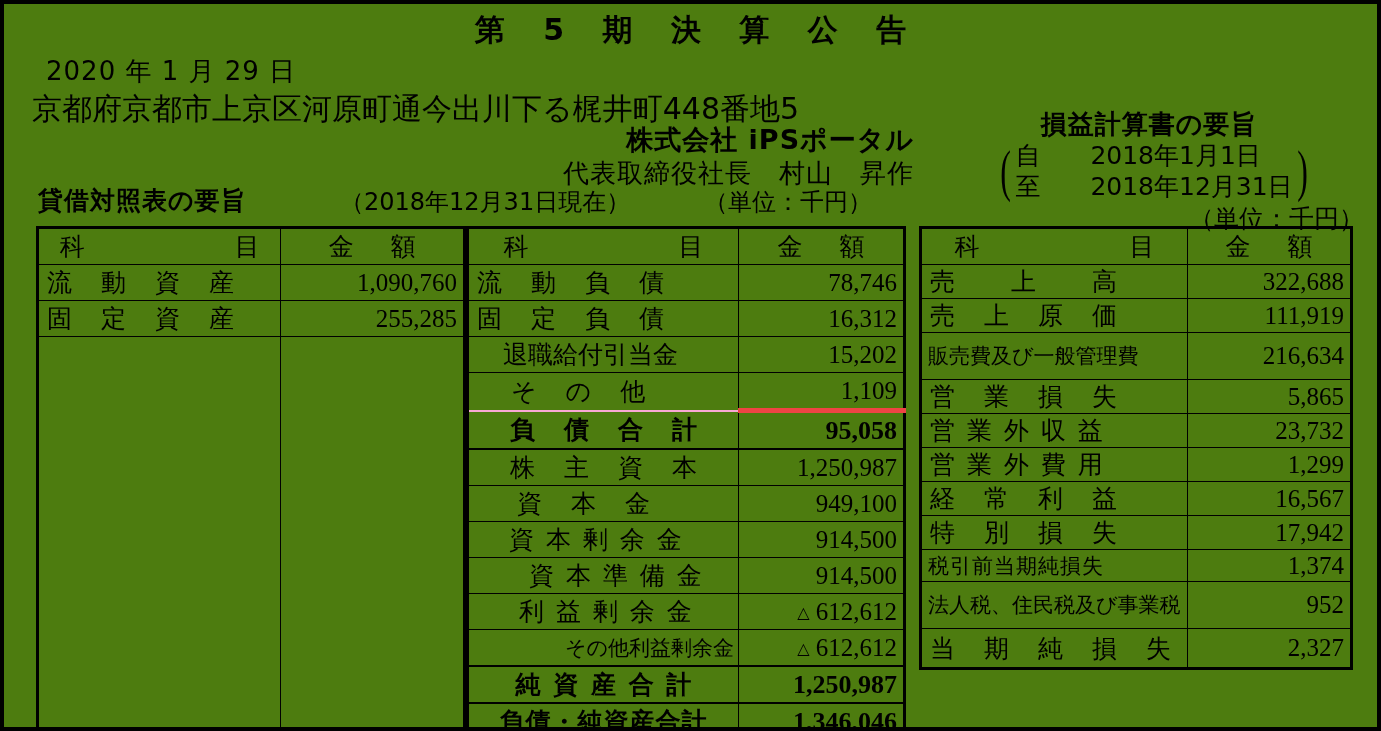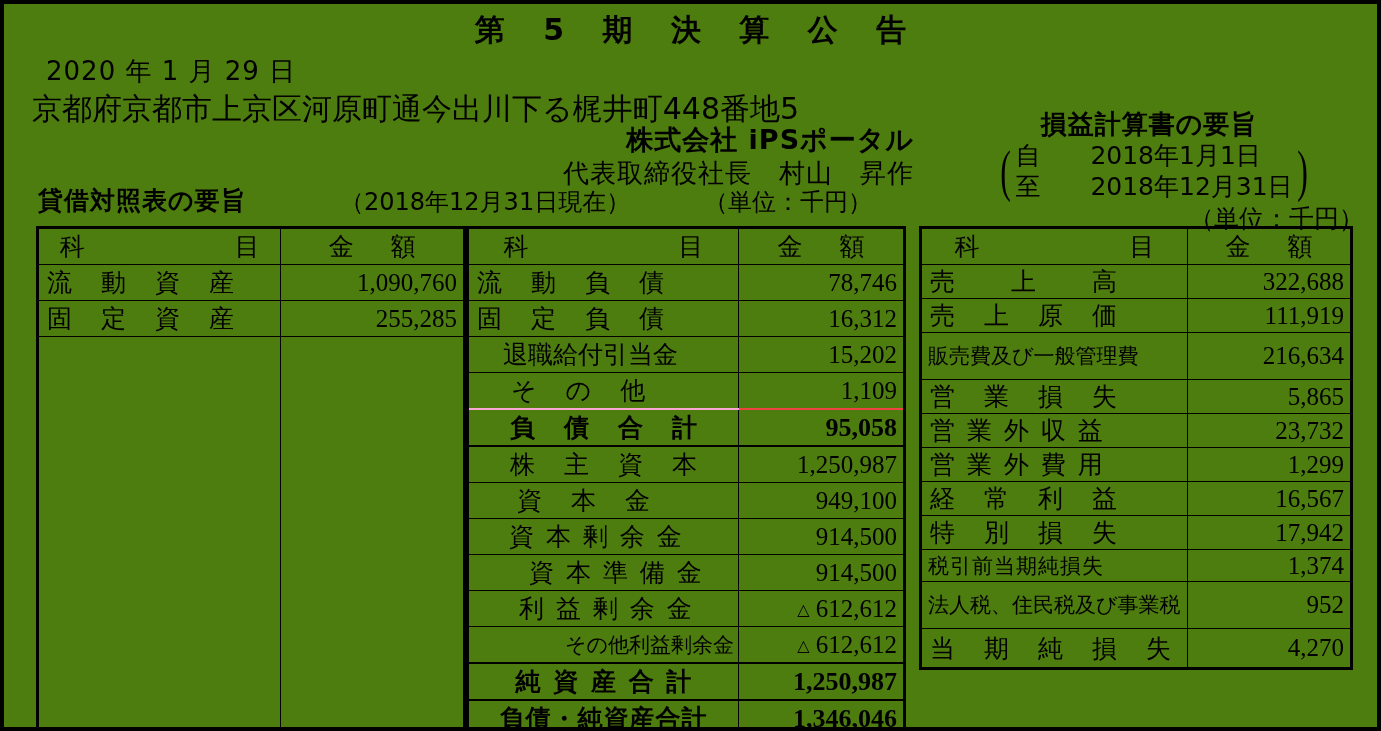--- a/index.html
+++ b/index.html
@@ -322,21 +322,21 @@
           <tr>
             <td class="jp" style="padding-left:34px">退職給付引当金</td>
             <td class="num">15,202</td>
           </tr>
           <tr>
             <td class="jp sp2" style="padding-left:40px">そ　の　他</td>
             <td class="num">1,109</td>
           </tr>
           <tr>
             <td class="jp sp2 bold ctr" style="border-top:2px solid #f9a8d4">負　債　合　計</td>
-            <td class="num bold" style="border-top:2px solid #ef4444;font-size:26px">95,058</td>
+            <td class="num bold" style="border-top:5px solid #ef4444;font-size:26px">95,058</td>
           </tr>
           <tr>
             <td class="jp sp2 ctr" style="border-top:2px solid #000">株　主　資　本</td>
             <td class="num" style="border-top:2px solid #000">1,250,987</td>
           </tr>
           <tr>
             <td class="jp sp2" style="padding-left:46px">資　本　金</td>
             <td class="num">949,100</td>
           </tr>
           <tr>
@@ -420,19 +420,19 @@
         <tr>
           <td class="jp small" style="letter-spacing:1px">税引前当期純損失</td>
           <td class="num">1,374</td>
         </tr>
         <tr>
           <td class="jp small" style="white-space:normal;line-height:21px;height:46px">法人税、住民税及び事業税</td>
           <td class="num" style="height:46px">952</td>
         </tr>
         <tr>
           <td class="jp sp2" style="height:38px">当　期　純　損　失</td>
-          <td class="num" style="height:38px">4,270</td>
+          <td class="num" style="height:38px">2,327</td>
         </tr>
       </tbody>
     </table>
   </div>
 
 </div>
 
 </body></html>

